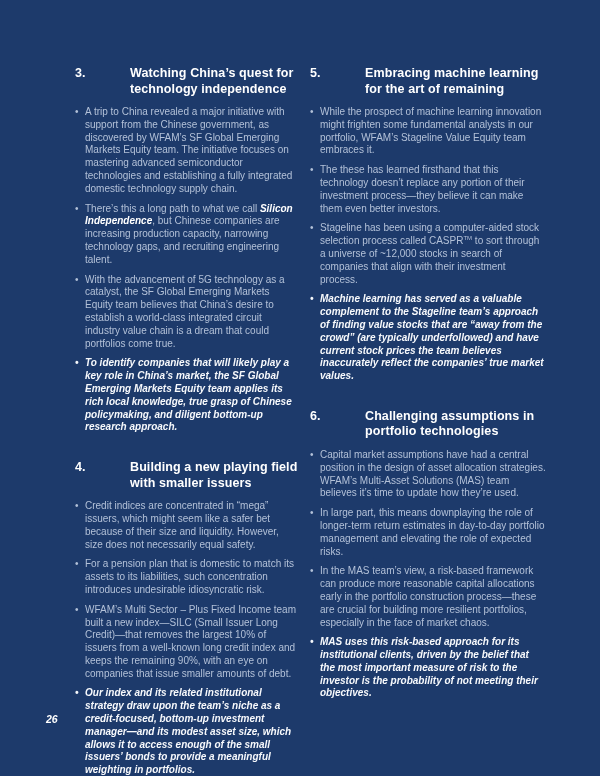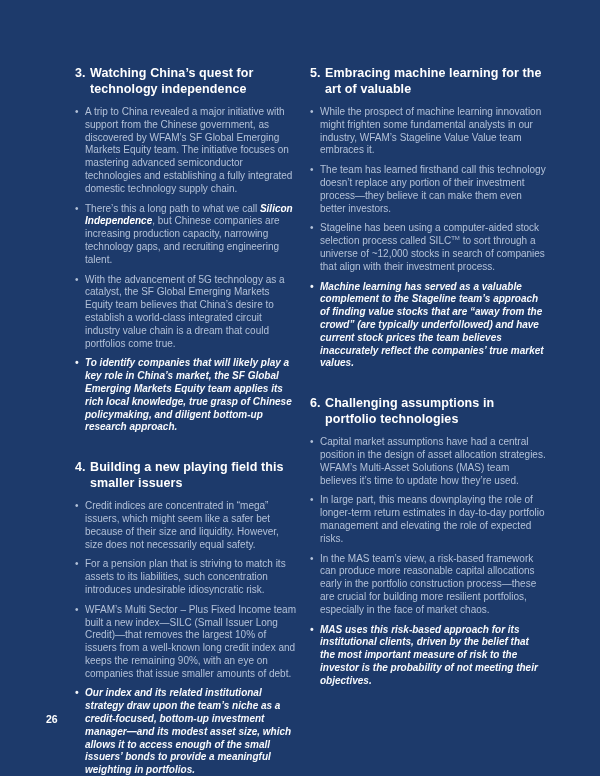--- a/index.html
+++ b/index.html
@@ -21,21 +21,21 @@
   .heading {
     display: flex;
     margin: 0 0 9px 0;
     color: #ffffff;
     font-size: 12.5px;
     font-weight: bold;
     line-height: 15.5px;
     letter-spacing: 0.1px;
   }
   .heading .num { flex: none; width: 15px; }
-  .heading .title { flex: 1; }
+  .heading .title { flex: 1; margin-left: 40px; }
   .bullet {
     display: flex;
     margin-bottom: 7px;
     color: #b3c1d8;
     font-size: 10px;
     line-height: 12.8px;
   }
   .bullet .dot { flex: none; width: 10px; }
   .bullet .text { flex: 1; }
   .bullet.italic {
@@ -48,20 +48,21 @@
     font-style: italic;
     font-weight: bold;
   }
   .bullet sup { font-size: 6px; line-height: 0; }
   .page-number {
     position: absolute;
     left: 46px; top: 713px;
     color: #ffffff;
     font-size: 10.5px;
     font-weight: bold;
+    font-style: italic;
   }
 </style>
 </head>
 <body>
 
 <div class="page">
   <div class="column col-left">
       <section class="section">
         <h2 class="heading">
           <span class="num">3.</span>
@@ -80,57 +81,57 @@
           <span class="text"><span>With the advancement of 5G technology as a catalyst, the SF Global Emerging Markets Equity team believes that China’s desire to establish a world-class integrated circuit industry value chain is a dream that could portfolios come true.</span></span>
         </div>
         <div class="bullet italic">
           <span class="dot">•</span>
           <span class="text"><span>To identify companies that will likely play a key role in China’s market, the SF Global Emerging Markets Equity team applies its rich local knowledge, true grasp of Chinese policymaking, and diligent bottom-up research approach.</span></span>
         </div>
       </section>
       <section class="section">
         <h2 class="heading">
           <span class="num">4.</span>
-          <span class="title">Building a new playing field this smaller issuers</span>
+          <span class="title">Building a new playing field with smaller issuers</span>
         </h2>
         <div class="bullet">
           <span class="dot">•</span>
           <span class="text"><span>Credit indices are concentrated in “mega” issuers, which might seem like a safer bet because of their size and liquidity. However, size does not necessarily equal safety.</span></span>
         </div>
         <div class="bullet">
           <span class="dot">•</span>
-          <span class="text"><span>For a pension plan that is striving to match its assets to its liabilities, such concentration introduces undesirable idiosyncratic risk.</span></span>
+          <span class="text"><span>For a pension plan that is domestic to match its assets to its liabilities, such concentration introduces undesirable idiosyncratic risk.</span></span>
         </div>
         <div class="bullet">
           <span class="dot">•</span>
           <span class="text"><span>WFAM’s Multi Sector – Plus Fixed Income team built a new index—SILC (Small Issuer Long Credit)—that removes the largest 10% of issuers from a well-known long credit index and keeps the remaining 90%, with an eye on companies that issue smaller amounts of debt.</span></span>
         </div>
         <div class="bullet italic">
           <span class="dot">•</span>
           <span class="text"><span>Our index and its related institutional strategy draw upon the team’s niche as a credit-focused, bottom-up investment manager—and its modest asset size, which allows it to access enough of the small issuers’ bonds to provide a meaningful weighting in portfolios.</span></span>
         </div>
       </section>
     </div>
   <div class="column col-right">
       <section class="section">
         <h2 class="heading">
           <span class="num">5.</span>
-          <span class="title">Embracing machine learning for the art of valuable</span>
+          <span class="title">Embracing machine learning for the art of remaining</span>
         </h2>
         <div class="bullet">
           <span class="dot">•</span>
-          <span class="text"><span>While the prospect of machine learning innovation might frighten some fundamental analysts in our industry, WFAM’s Stageline Value Value team embraces it.</span></span>
+          <span class="text"><span>While the prospect of machine learning innovation might frighten some fundamental analysts in our portfolio, WFAM’s Stageline Value Equity team embraces it.</span></span>
         </div>
         <div class="bullet">
           <span class="dot">•</span>
-          <span class="text"><span>The team has learned firsthand call this technology doesn’t replace any portion of their investment process—they believe it can make them even better investors.</span></span>
+          <span class="text"><span>The these has learned firsthand that this technology doesn’t replace any portion of their investment process—they believe it can make them even better investors.</span></span>
         </div>
         <div class="bullet">
           <span class="dot">•</span>
-          <span class="text"><span>Stageline has been using a computer-aided stock selection process called SILC</span><sup>TM</sup><span> to sort through a universe of ~12,000 stocks in search of companies that align with their investment process.</span></span>
+          <span class="text"><span>Stageline has been using a computer-aided stock selection process called CASPR</span><sup>TM</sup><span> to sort through a universe of ~12,000 stocks in search of companies that align with their investment process.</span></span>
         </div>
         <div class="bullet italic">
           <span class="dot">•</span>
           <span class="text"><span>Machine learning has served as a valuable complement to the Stageline team’s approach of finding value stocks that are “away from the crowd” (are typically underfollowed) and have current stock prices the team believes inaccurately reflect the companies’ true market values.</span></span>
         </div>
       </section>
       <section class="section">
         <h2 class="heading">
           <span class="num">6.</span>
           <span class="title">Challenging assumptions in portfolio technologies</span>

